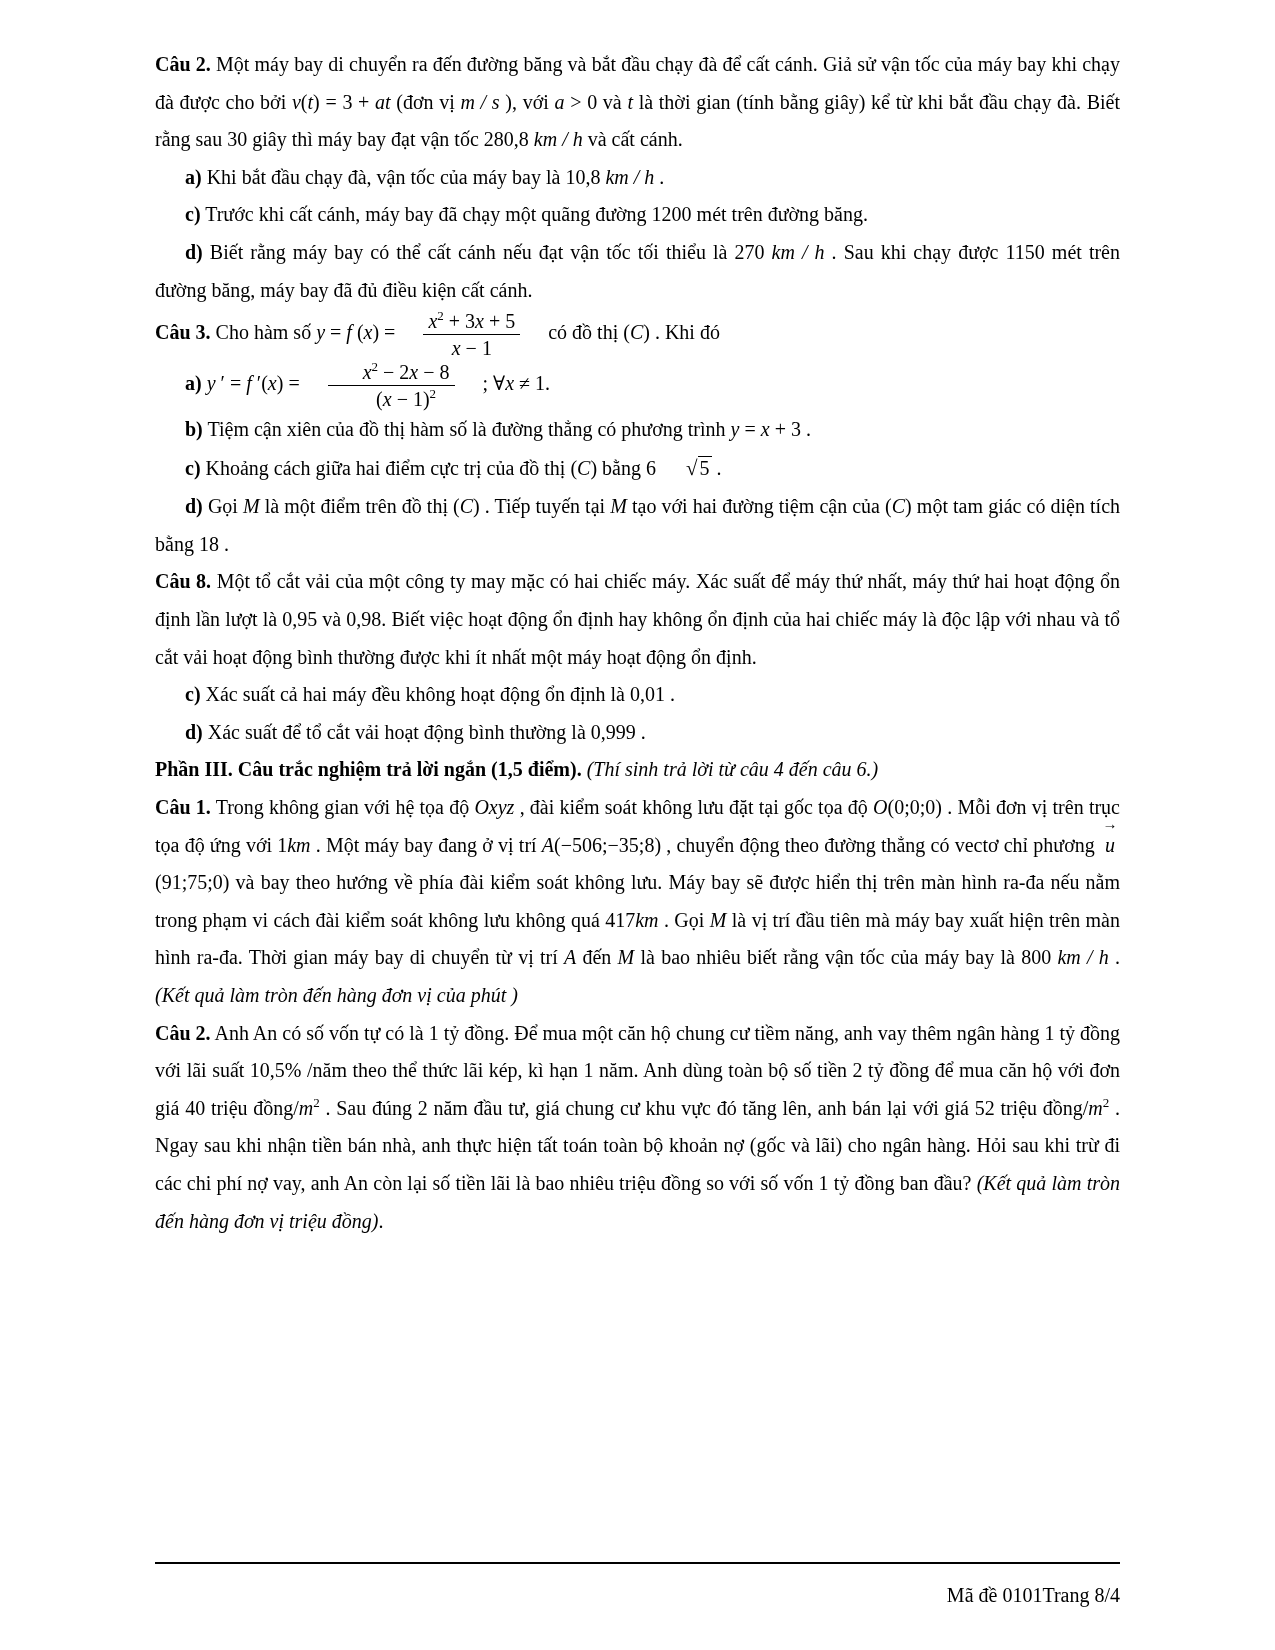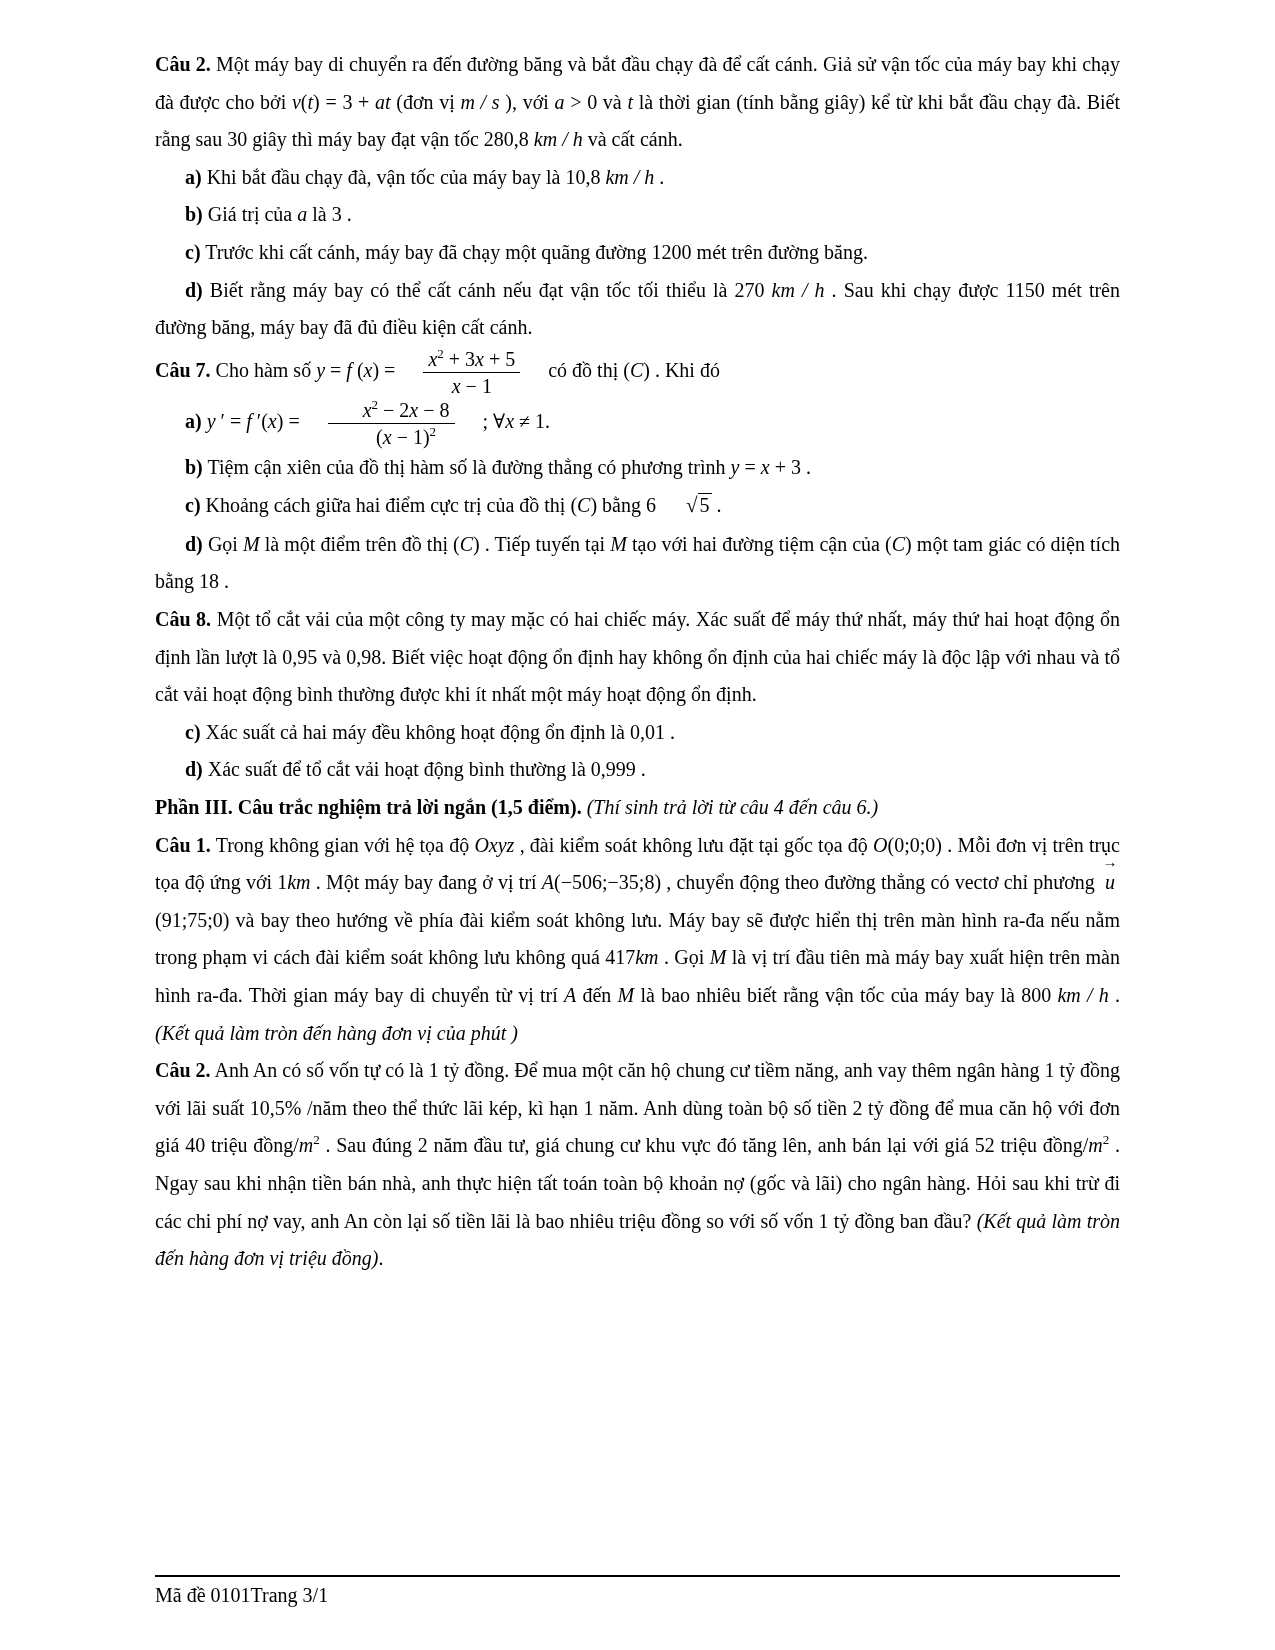--- a/index.html
+++ b/index.html
@@ -41,45 +41,44 @@
   
   .vec{display:inline-block;position:relative;margin:0 3px;padding:0 2px;}
   .vec .arrow{
     position:absolute;top:-0.62em;left:50%;
     transform:translateX(-50%);
     font-size:0.75em;font-style:normal;line-height:1;
   }
   .footer{
     margin-top:auto;
     border-top:2px solid #000;
-    padding-top:5px;
+    padding-top:18px;
     display:flex;
-    justify-content:flex-start;
+    justify-content:flex-end;
     line-height:1.3;
   }
 </style>
 </head>
 <body>
 
 <div class="page">
   <div class="content" id="doc-content">
       <p class="block question"><b>Câu 2.</b> Một máy bay di chuyển ra đến đường băng và bắt đầu chạy đà để cất cánh. Giả sử vận tốc của máy bay khi chạy đà được cho bởi <i>v</i>(<i>t</i>) = 3 + <i>at</i> (đơn vị <i>m / s</i> ), với <i>a</i> &gt; 0 và <i>t</i> là thời gian (tính bằng giây) kể từ khi bắt đầu chạy đà. Biết rằng sau 30 giây thì máy bay đạt vận tốc 280,8 <i>km / h</i> và cất cánh.</p>
       <p class="block option"><b>a)</b> Khi bắt đầu chạy đà, vận tốc của máy bay là 10,8 <i>km / h</i> .</p>
-      <p class="block option"><b>b)</b> Giá trị của <i>a</i> là 3 .</p>
       <p class="block option"><b>c)</b> Trước khi cất cánh, máy bay đã chạy một quãng đường 1200 mét trên đường băng.</p>
       <p class="block option"><b>d)</b> Biết rằng máy bay có thể cất cánh nếu đạt vận tốc tối thiểu là 270 <i>km / h</i> . Sau khi chạy được 1150 mét trên đường băng, máy bay đã đủ điều kiện cất cánh.</p>
-      <p class="block question"><b>Câu 7.</b> Cho hàm số <i>y</i> = <i>f</i> (<i>x</i>) = <span class="frac"><span class="num"><i>x</i><sup>2</sup> + 3<i>x</i> + 5</span><span class="den"><i>x</i> − 1</span></span> có đồ thị (<i>C</i>) . Khi đó</p>
+      <p class="block question"><b>Câu 3.</b> Cho hàm số <i>y</i> = <i>f</i> (<i>x</i>) = <span class="frac"><span class="num"><i>x</i><sup>2</sup> + 3<i>x</i> + 5</span><span class="den"><i>x</i> − 1</span></span> có đồ thị (<i>C</i>) . Khi đó</p>
       <p class="block option"><b>a)</b> <i>y</i> ′ = <i>f</i> ′(<i>x</i>) = <span class="frac"><span class="num"><i>x</i><sup>2</sup> − 2<i>x</i> − 8</span><span class="den">(<i>x</i> − 1)<sup>2</sup></span></span> ; ∀<i>x</i> ≠ 1.</p>
       <p class="block option"><b>b)</b> Tiệm cận xiên của đồ thị hàm số là đường thẳng có phương trình <i>y</i> = <i>x</i> + 3 .</p>
       <p class="block option"><b>c)</b> Khoảng cách giữa hai điểm cực trị của đồ thị (<i>C</i>) bằng 6<span class="sqrt"><span class="radical">√</span><span class="radicand">5</span></span> .</p>
       <p class="block option"><b>d)</b> Gọi <i>M</i> là một điểm trên đồ thị (<i>C</i>) . Tiếp tuyến tại <i>M</i> tạo với hai đường tiệm cận của (<i>C</i>) một tam giác có diện tích bằng 18 .</p>
       <p class="block question"><b>Câu 8.</b> Một tổ cắt vải của một công ty may mặc có hai chiếc máy. Xác suất để máy thứ nhất, máy thứ hai hoạt động ổn định lần lượt là 0,95 và 0,98. Biết việc hoạt động ổn định hay không ổn định của hai chiếc máy là độc lập với nhau và tổ cắt vải hoạt động bình thường được khi ít nhất một máy hoạt động ổn định.</p>
       <p class="block option"><b>c)</b> Xác suất cả hai máy đều không hoạt động ổn định là 0,01 .</p>
       <p class="block option"><b>d)</b> Xác suất để tổ cắt vải hoạt động bình thường là 0,999 .</p>
       <p class="block section"><b>Phần III. Câu trắc nghiệm trả lời ngắn (1,5 điểm).</b> <i>(Thí sinh trả lời từ câu 4 đến câu 6.)</i></p>
       <p class="block question"><b>Câu 1.</b> Trong không gian với hệ tọa độ <i>Oxyz</i> , đài kiểm soát không lưu đặt tại gốc tọa độ <i>O</i>(0;0;0) . Mỗi đơn vị trên trục tọa độ ứng với 1<i>km</i> . Một máy bay đang ở vị trí <i>A</i>(−506;−35;8) , chuyển động theo đường thẳng có vectơ chỉ phương <span class="vec"><span class="arrow">→</span><i>u</i></span> (91;75;0) và bay theo hướng về phía đài kiểm soát không lưu. Máy bay sẽ được hiển thị trên màn hình ra-đa nếu nằm trong phạm vi cách đài kiểm soát không lưu không quá 417<i>km</i> . Gọi <i>M</i> là vị trí đầu tiên mà máy bay xuất hiện trên màn hình ra-đa. Thời gian máy bay di chuyển từ vị trí <i>A</i> đến <i>M</i> là bao nhiêu biết rằng vận tốc của máy bay là 800 <i>km / h</i> . <i>(Kết quả làm tròn đến hàng đơn vị của phút )</i></p>
       <p class="block question"><b>Câu 2.</b> Anh An có số vốn tự có là 1 tỷ đồng. Để mua một căn hộ chung cư tiềm năng, anh vay thêm ngân hàng 1 tỷ đồng với lãi suất 10,5% /năm theo thể thức lãi kép, kì hạn 1 năm. Anh dùng toàn bộ số tiền 2 tỷ đồng để mua căn hộ với đơn giá 40 triệu đồng/<i>m</i><sup>2</sup> . Sau đúng 2 năm đầu tư, giá chung cư khu vực đó tăng lên, anh bán lại với giá 52 triệu đồng/<i>m</i><sup>2</sup> . Ngay sau khi nhận tiền bán nhà, anh thực hiện tất toán toàn bộ khoản nợ (gốc và lãi) cho ngân hàng. Hỏi sau khi trừ đi các chi phí nợ vay, anh An còn lại số tiền lãi là bao nhiêu triệu đồng so với số vốn 1 tỷ đồng ban đầu? <i>(Kết quả làm tròn đến hàng đơn vị triệu đồng)</i>.</p>
     </div>
   <div class="footer">
     <span>Mã đề 0101</span>
-    <span>Trang 3/1</span>
+    <span>Trang 8/4</span>
   </div>
 </div>
 
 </body></html>

